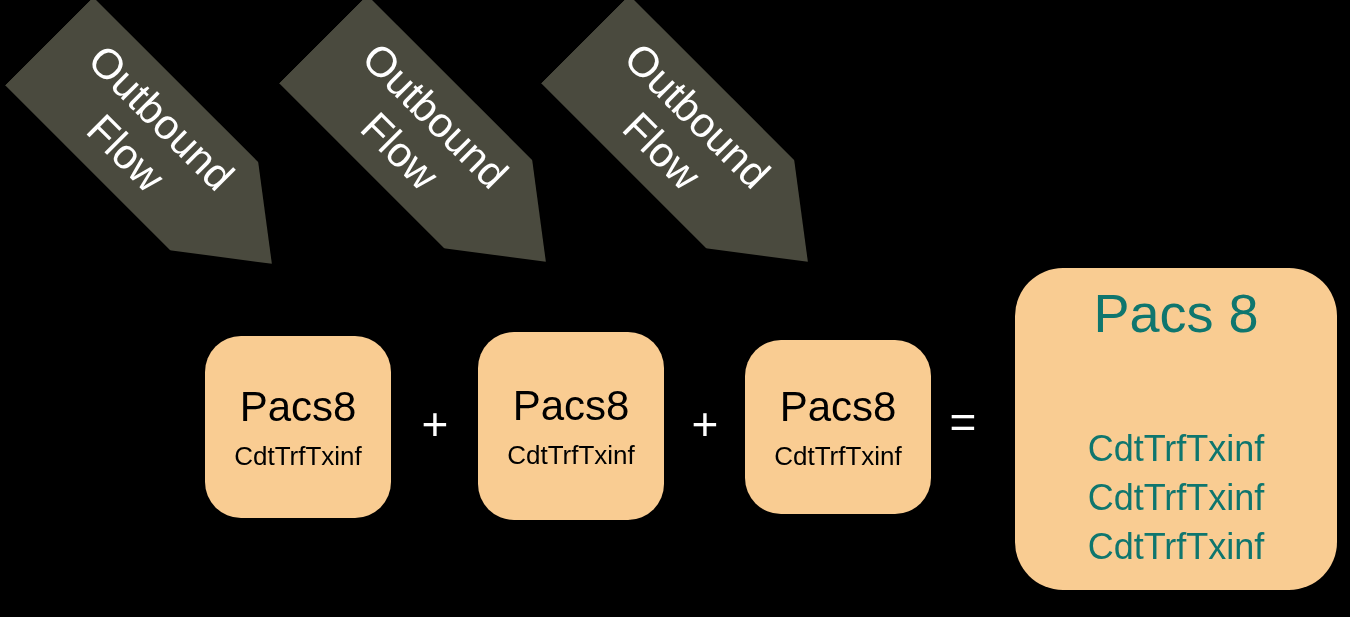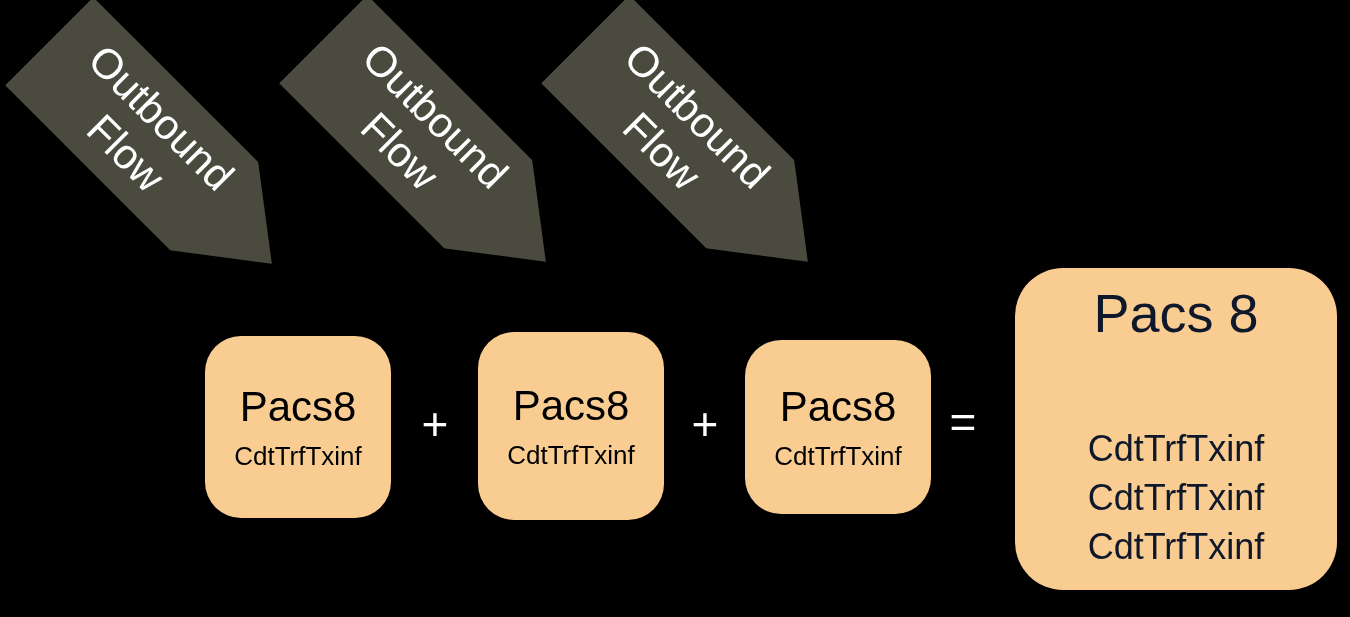--- a/index.html
+++ b/index.html
@@ -79,21 +79,21 @@
 
   
   .result {
     position: absolute;
     left: 1015px;
     top: 268px;
     width: 322px;
     height: 322px;
     background: #f9cc92;
     border-radius: 48px;
-    color: #0f172a;
+    color: #0f766e;
     display: flex;
     flex-direction: column;
     align-items: center;
     justify-content: space-between;
     padding: 14px 0 18px 0;
     box-sizing: border-box;
   }
   .result-title {
     font-size: 54px;
   }

